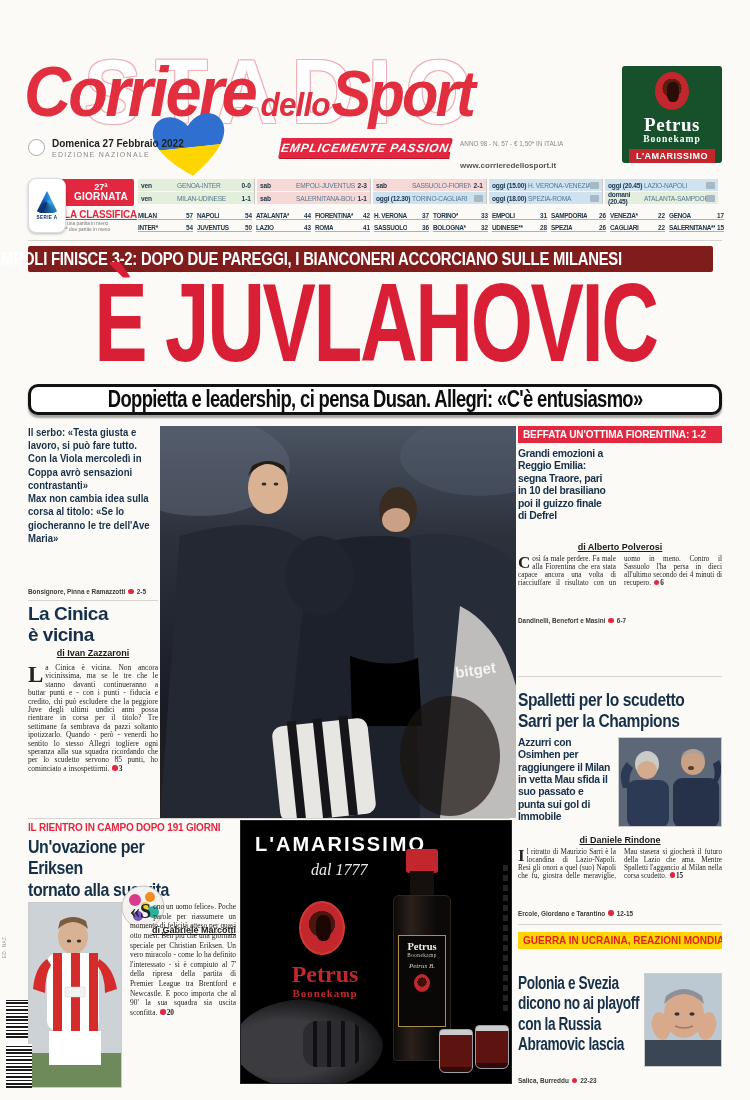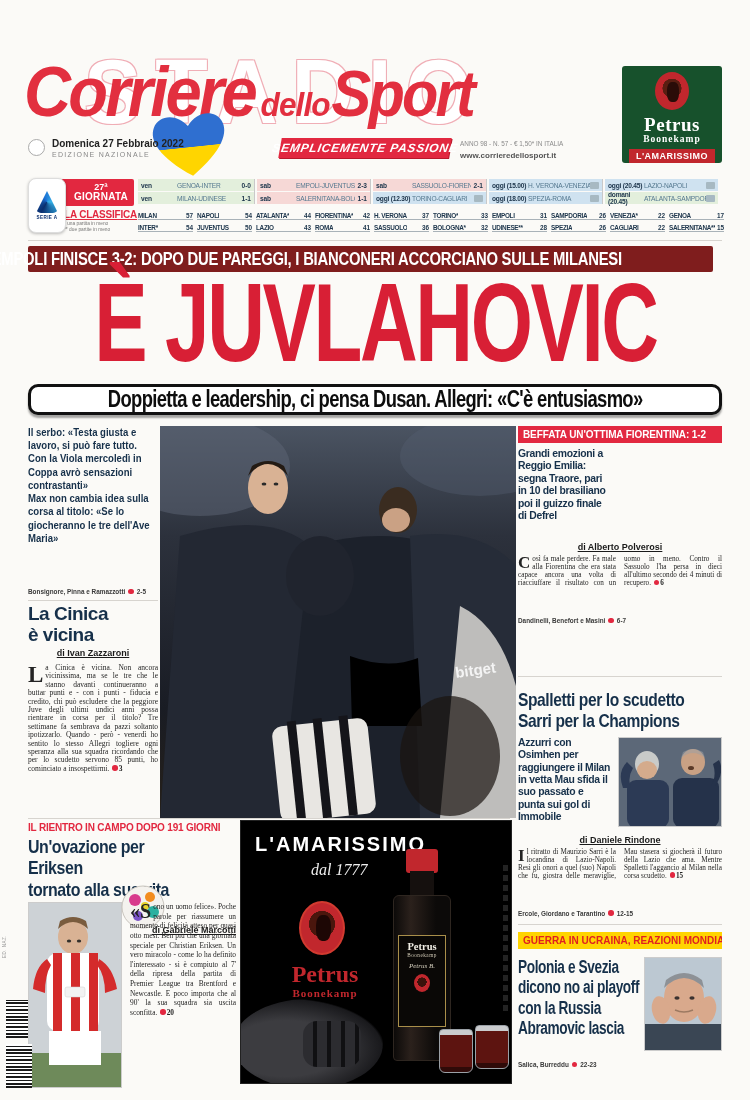--- a/index.html
+++ b/index.html
@@ -22,21 +22,21 @@
   .heart{position:absolute;left:148px;top:108px;transform:rotate(-6deg);}
   .date-block{position:absolute;left:28px;top:138px;display:flex;align-items:flex-start;}
   .medallion{width:17px;height:17px;border:1.5px solid #aaa;border-radius:50%;background:#fff;margin-right:7px;margin-top:1px;}
   .date-line{font-size:10px;font-weight:bold;color:#222;}
   .edition-line{font-size:7px;color:#888;letter-spacing:1.3px;margin-top:2px;}
   .ribbon{position:absolute;left:280px;top:138px;width:170px;height:20px;background:var(--red);
     transform:skewX(-10deg);display:flex;align-items:center;justify-content:center;box-shadow:1px 1px 0 #b8182b;}
   .ribbon span{font-style:italic;font-weight:bold;font-size:12px;color:#fff;letter-spacing:.8px;white-space:nowrap;}
   .issue-block{position:absolute;left:460px;top:140px;width:135px;}
   .issue-line{font-size:6.4px;color:#8a8a8a;white-space:nowrap;}
-  .site-line{font-size:8px;font-weight:bold;color:#555;margin-top:4px;}
+  .site-line{font-size:8px;font-weight:bold;color:#555;margin-top:14px;}
   .ad-tr{position:absolute;left:622px;top:66px;width:100px;height:97px;background:var(--petrus-green);
     border-radius:3px;display:flex;flex-direction:column;align-items:center;padding-top:6px;}
   .ad-tr .oval{width:34px;height:40px;border-radius:50%;background:radial-gradient(circle at 50% 42%,#5a1e12 0 38%,#c1272d 39%);border:2px solid #c1272d;position:relative;}
   .ad-tr .oval::after{content:"";position:absolute;left:10px;top:8px;width:12px;height:20px;border-radius:40%;background:#2a0c08;}
   .ad-tr .p1{font-family:"Liberation Serif",serif;font-weight:bold;color:#fff;font-size:19px;margin-top:4px;letter-spacing:.5px;}
   .ad-tr .p2{font-family:"Liberation Serif",serif;font-weight:bold;color:#fff;font-size:9.5px;letter-spacing:1px;margin-top:-2px;}
   .ad-tr .bar{margin-top:5px;background:#c1272d;color:#fff;font-weight:bold;font-size:9px;padding:2px 7px;letter-spacing:.5px;}
 
   
   .league-card{position:absolute;left:28px;top:178px;width:38px;height:55px;background:#fff;border:1px solid #ddd;
@@ -497,21 +497,21 @@
       <span>Ercole, Giordano e Tarantino</span>
       <span class="pgdot"></span>
       <span>12-15</span>
     </div>
   </div>
 
   <div class="divider" style="top:924px;left:518px;width:204px;"></div>
 
   <div class="rcol" style="top:932px;">
     <div class="kicker-yellow">GUERRA IN UCRAINA, REAZIONI MONDIALI</div>
-    <div class="lead-row" style="height:96px;margin-top:8px;">
+    <div class="lead-row" style="height:96px;margin-top:24px;">
       <div class="sec-h ukr-head">
         <span class="cond" style="transform:scaleX(.78);width:128%;white-space:normal;">Polonia e Svezia dicono no ai playoff con la Russia Abramovic lascia</span>
       </div>
       <div class="side-photo" style="width:78px;height:94px;">
         <svg width="78" height="94" viewBox="0 0 78 94">
           <rect width="78" height="94" fill="#bcc8d2"></rect>
           <rect x="0" y="66" width="78" height="28" fill="#3a4654"></rect>
           <ellipse cx="39" cy="40" rx="20" ry="24" fill="#d9a98c"></ellipse>
           <path d="M19 30 Q39 10 59 30 L57 22 Q39 8 21 22 Z" fill="#8d9196"></path>
           <ellipse cx="16" cy="52" rx="9" ry="14" fill="#d9a98c" transform="rotate(-12 16 52)"></ellipse>

